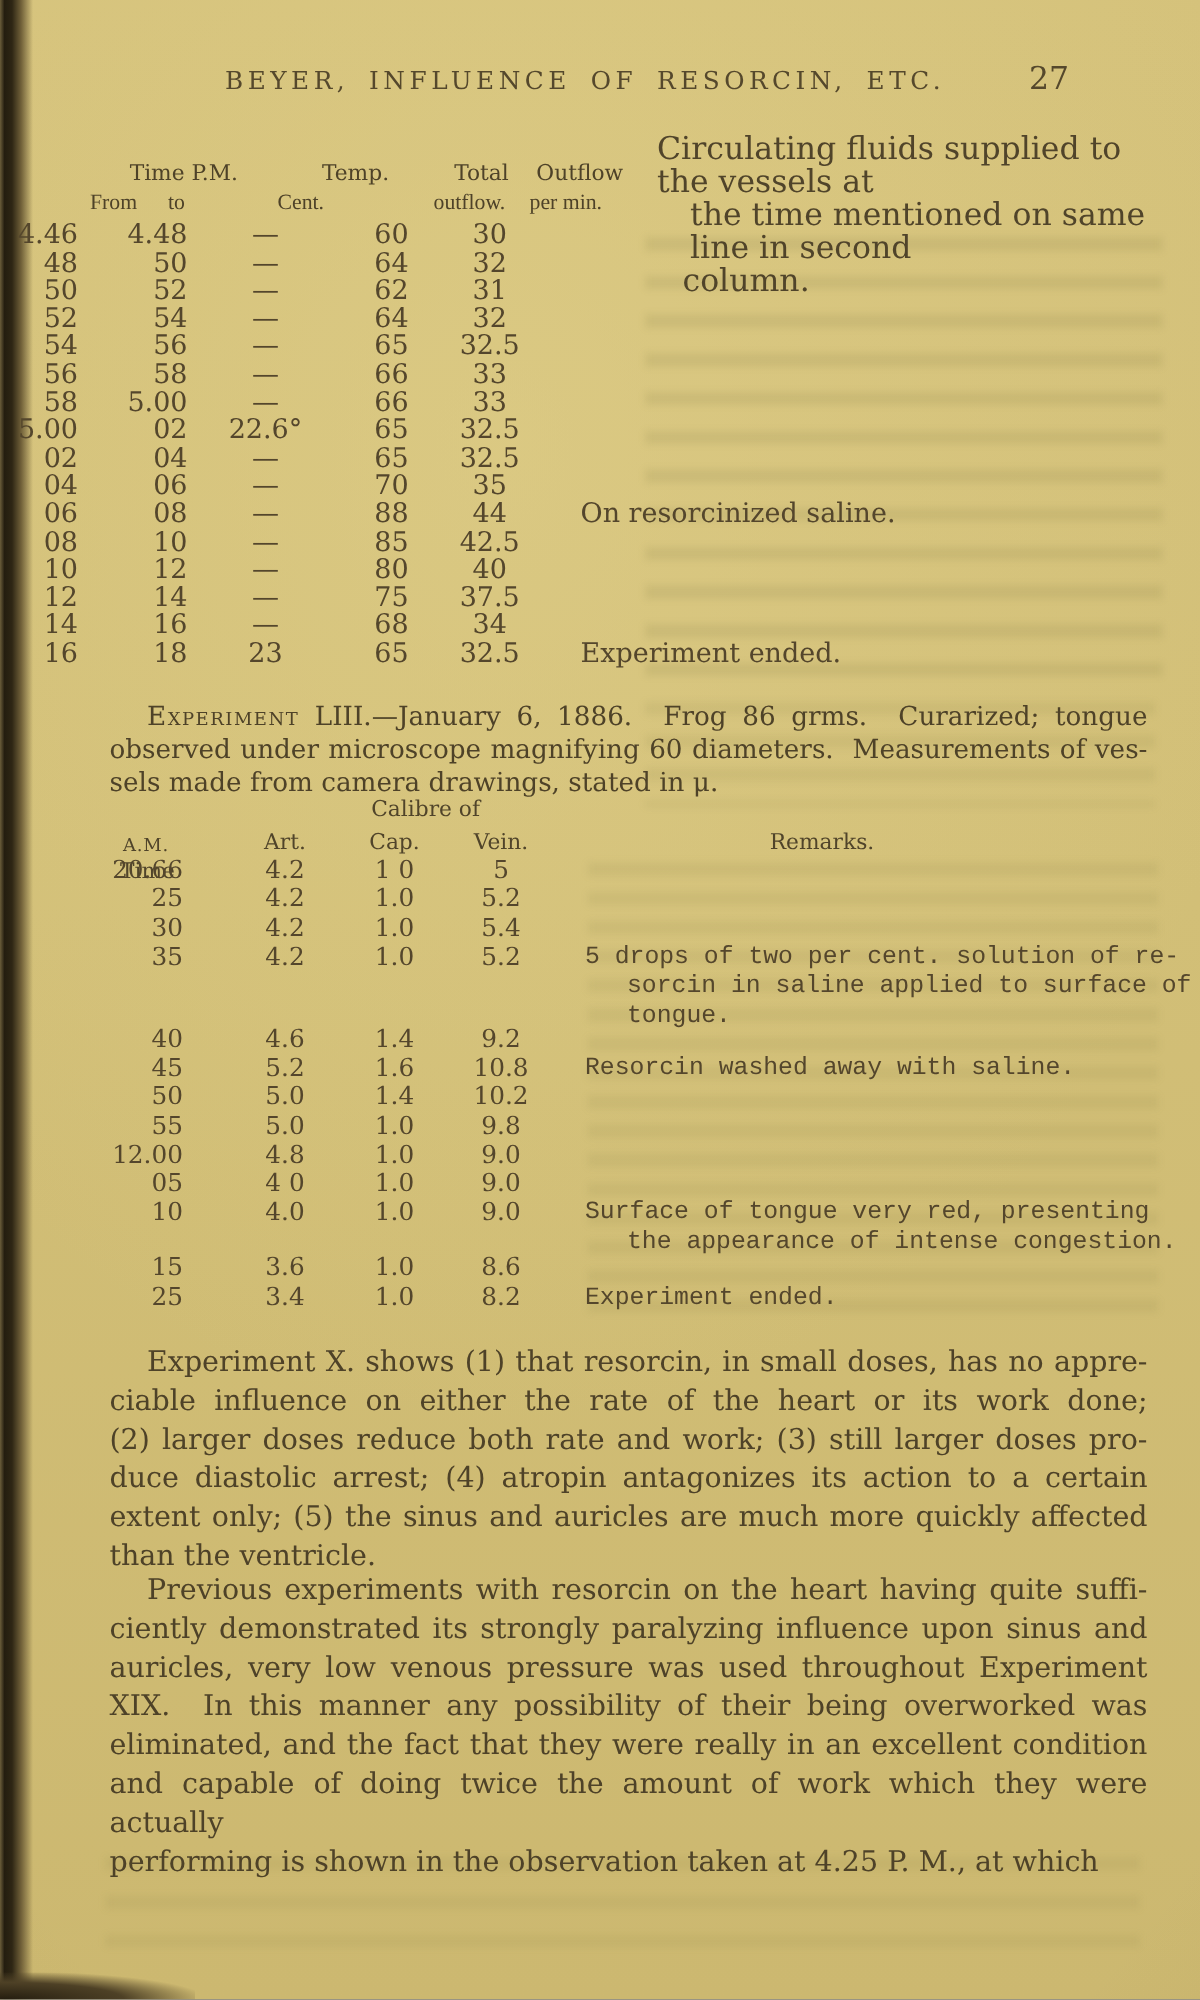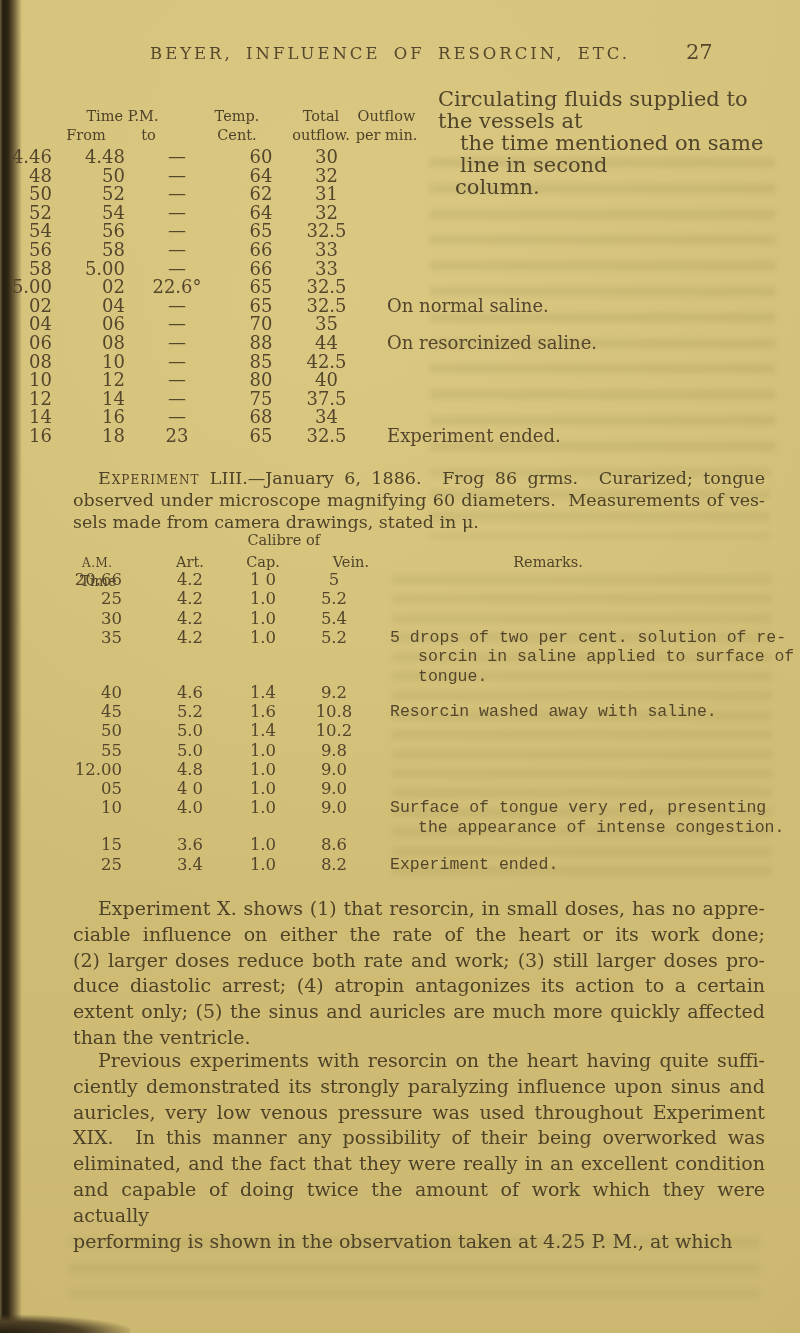--- a/index.html
+++ b/index.html
@@ -37,21 +37,21 @@
   .t1-note .n2{margin-left:22px;}
   .t1-note .n3{margin-left:17px;}
   .t1-head1{position:absolute;left:0;top:108px;width:100%;font-size:14.5px;}
   .t1-head1 span{position:absolute;text-align:center;white-space:nowrap;}
   .h-timepm{left:60px;width:125px;}
   .h-temp1{left:185px;width:104px;}
   .h-total1{left:289px;width:64px;}
   .h-out1{left:353px;width:67px;}
   .t1-head2{position:absolute;left:0;top:127px;width:100%;display:grid;
     grid-template-columns:52px 73px 104px 64px 67px auto;padding-left:60px;font-size:14.5px;}
-  .t1-head2 span{text-align:center;}
+  .t1-head2 span{text-align:left;font-family:Liberation Serif, serif;}
   #t1-rows{position:absolute;left:0;top:148px;width:100%;}
   .t1-row{display:grid;grid-template-columns:52px 73px 104px 64px 67px auto;
     height:18.6px;line-height:18.6px;font-size:18px;color:#54462c;}
   .t1-row span{white-space:nowrap;}
   .c-from,.c-to{text-align:right;}
   .c-temp,.c-total,.c-permin{text-align:center;}
   .c-remark{padding-left:27px;}
 
   
   .exp-liii{position:absolute;left:73px;top:468px;width:692px;font-size:17.5px;line-height:21.8px;color:#4e4228;}
@@ -60,21 +60,21 @@
   .indent{text-indent:25px;}
   .sc{font-variant:small-caps;letter-spacing:1px;}
 
   
   .t2-head span{position:absolute;white-space:nowrap;color:#50442a;}
   .h2-time{left:80px;top:532px;font-size:14.5px;margin-top:41px;}
   .h2-am{left:82px;top:556px;font-size:12px;letter-spacing:.5px;}
   .h2-calibre{left:205px;top:532px;width:115px;text-align:right;font-size:14.5px;}
   .h2-art{left:155px;top:554px;width:70px;text-align:center;font-size:14.5px;}
   .h2-cap{left:228px;top:554px;width:70px;text-align:center;font-size:14.5px;}
-  .h2-vein{left:299px;top:554px;width:70px;text-align:right;font-size:14.5px;}
+  .h2-vein{left:299px;top:554px;width:70px;text-align:center;font-size:14.5px;}
   .h2-remarks{left:448px;top:554px;width:200px;text-align:center;font-size:14.5px;}
   #t2-rows{position:absolute;left:0;top:0;width:100%;height:0;}
   .t2-row{position:absolute;left:0;width:100%;height:19.3px;line-height:19.3px;font-size:16.5px;color:#54462c;}
   .t2-row span{position:absolute;white-space:nowrap;}
   .c2-time{left:40px;width:82px;text-align:right;}
   .c2-art{left:155px;width:70px;text-align:center;}
   .c2-cap{left:228px;width:70px;text-align:center;}
   .c2-vein{left:299px;width:70px;text-align:center;}
   .c2-remark{position:absolute;left:390px;width:392px;line-height:19.5px;font-family:Liberation Mono, monospace;}
   .c2-remark div{white-space:nowrap;}
@@ -183,21 +183,20 @@
         <span class="c-total">65</span>
         <span class="c-permin">32.5</span>
         <span class="c-remark"></span>
       </div>
       <div class="t1-row">
         <span class="c-from">02</span>
         <span class="c-to">04</span>
         <span class="c-temp">—</span>
         <span class="c-total">65</span>
         <span class="c-permin">32.5</span>
-        <span class="c-remark">On normal saline.</span>
       </div>
       <div class="t1-row">
         <span class="c-from">04</span>
         <span class="c-to">06</span>
         <span class="c-temp">—</span>
         <span class="c-total">70</span>
         <span class="c-permin">35</span>
         <span class="c-remark"></span>
       </div>
       <div class="t1-row">

